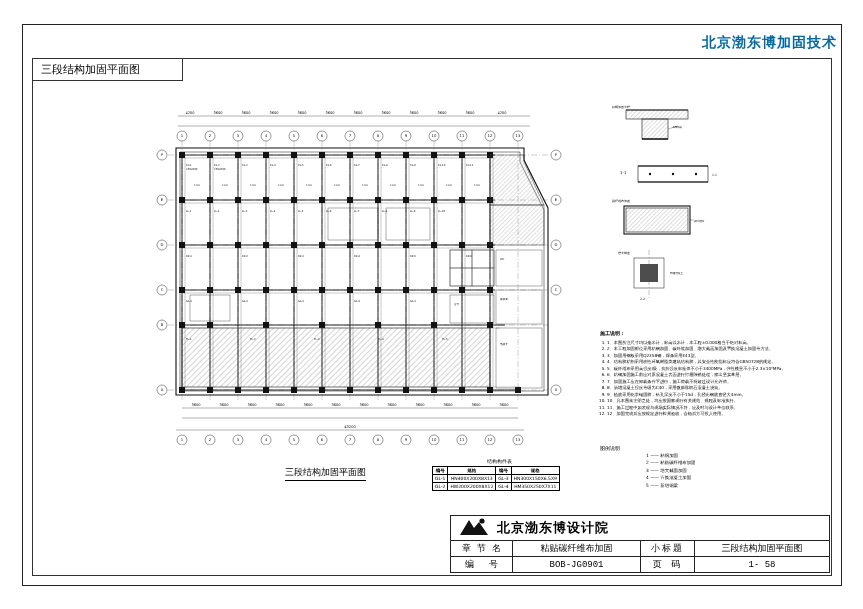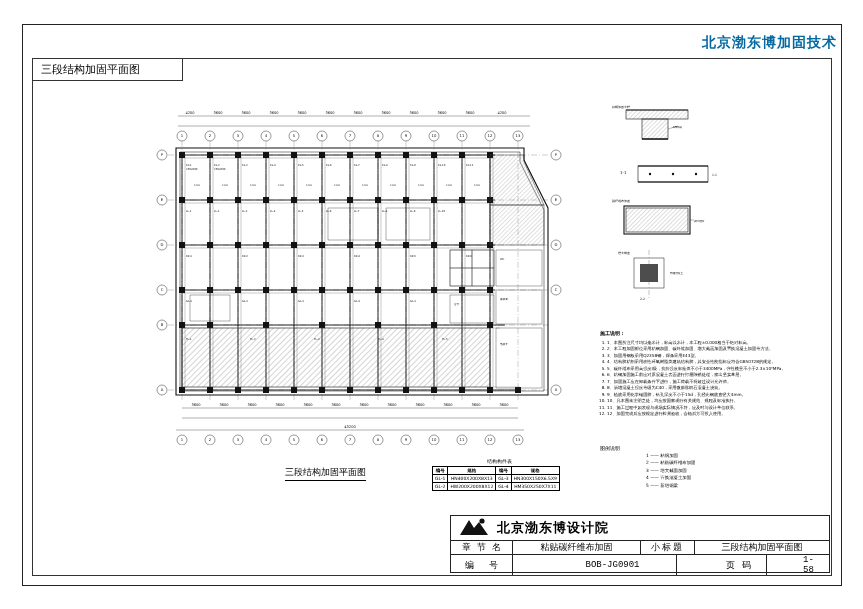--- a/index.html
+++ b/index.html
@@ -161,42 +161,42 @@
     border: 1px solid #222;
     box-sizing: border-box;
     display: flex;
     flex-direction: column;
   }
   .tb-row {
     display: flex;
     flex: 1 1 0;
     border-bottom: 1px solid #222;
   }
-  .tb-row:last-child { border-bottom: none; gap: 36px; }
+  .tb-row:last-child { border-bottom: none; }
   .tb-logo-row {
     display: flex;
     align-items: center;
     flex: 1.05 1 0;
     border-bottom: 1px solid #222;
     padding-left: 6px;
     text-align: right;
   }
   .tb-cell {
     display: flex;
     align-items: center;
     justify-content: center;
     border-right: 1px solid #222;
     font-size: 9px;
     font-family: "DejaVu Sans", sans-serif;
     box-sizing: border-box;
   }
   .tb-cell:last-child { border-right: none; }
   .tb-lbl { width: 62px; letter-spacing: 6px; padding-left: 6px; }
   .tb-val1 { width: 128px; }
-  .tb-lbl2 { width: 54px; letter-spacing: 2px; }
+  .tb-lbl2 { width: 54px; letter-spacing: 2px; font-family: Liberation Mono, monospace; }
   .tb-val2 { flex: 1; }
   .company-name {
     font-size: 13px;
     font-weight: bold;
     letter-spacing: 1px;
     font-family: "DejaVu Sans", sans-serif;
   }
   .logo-mark {
     width: 34px;
     height: 24px;

